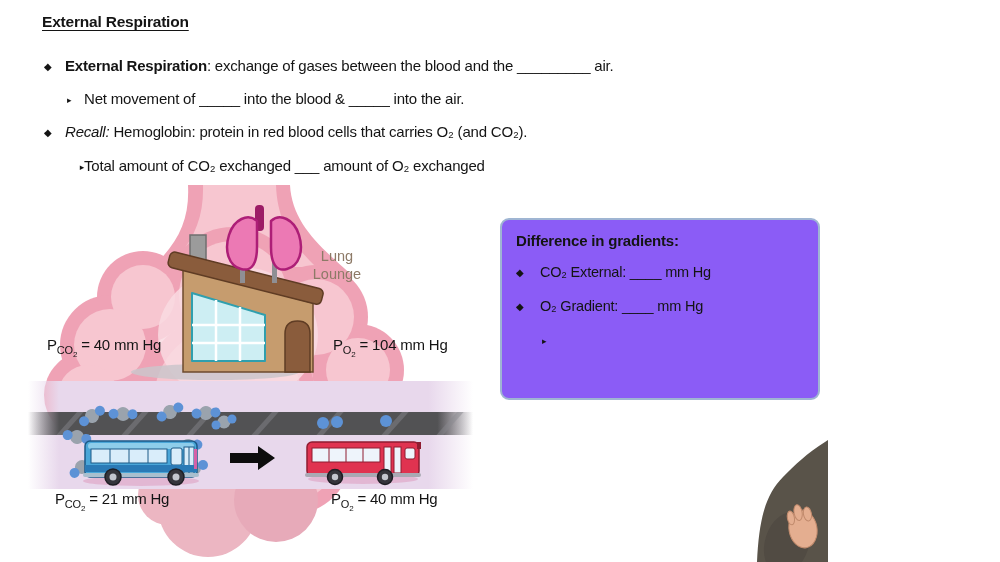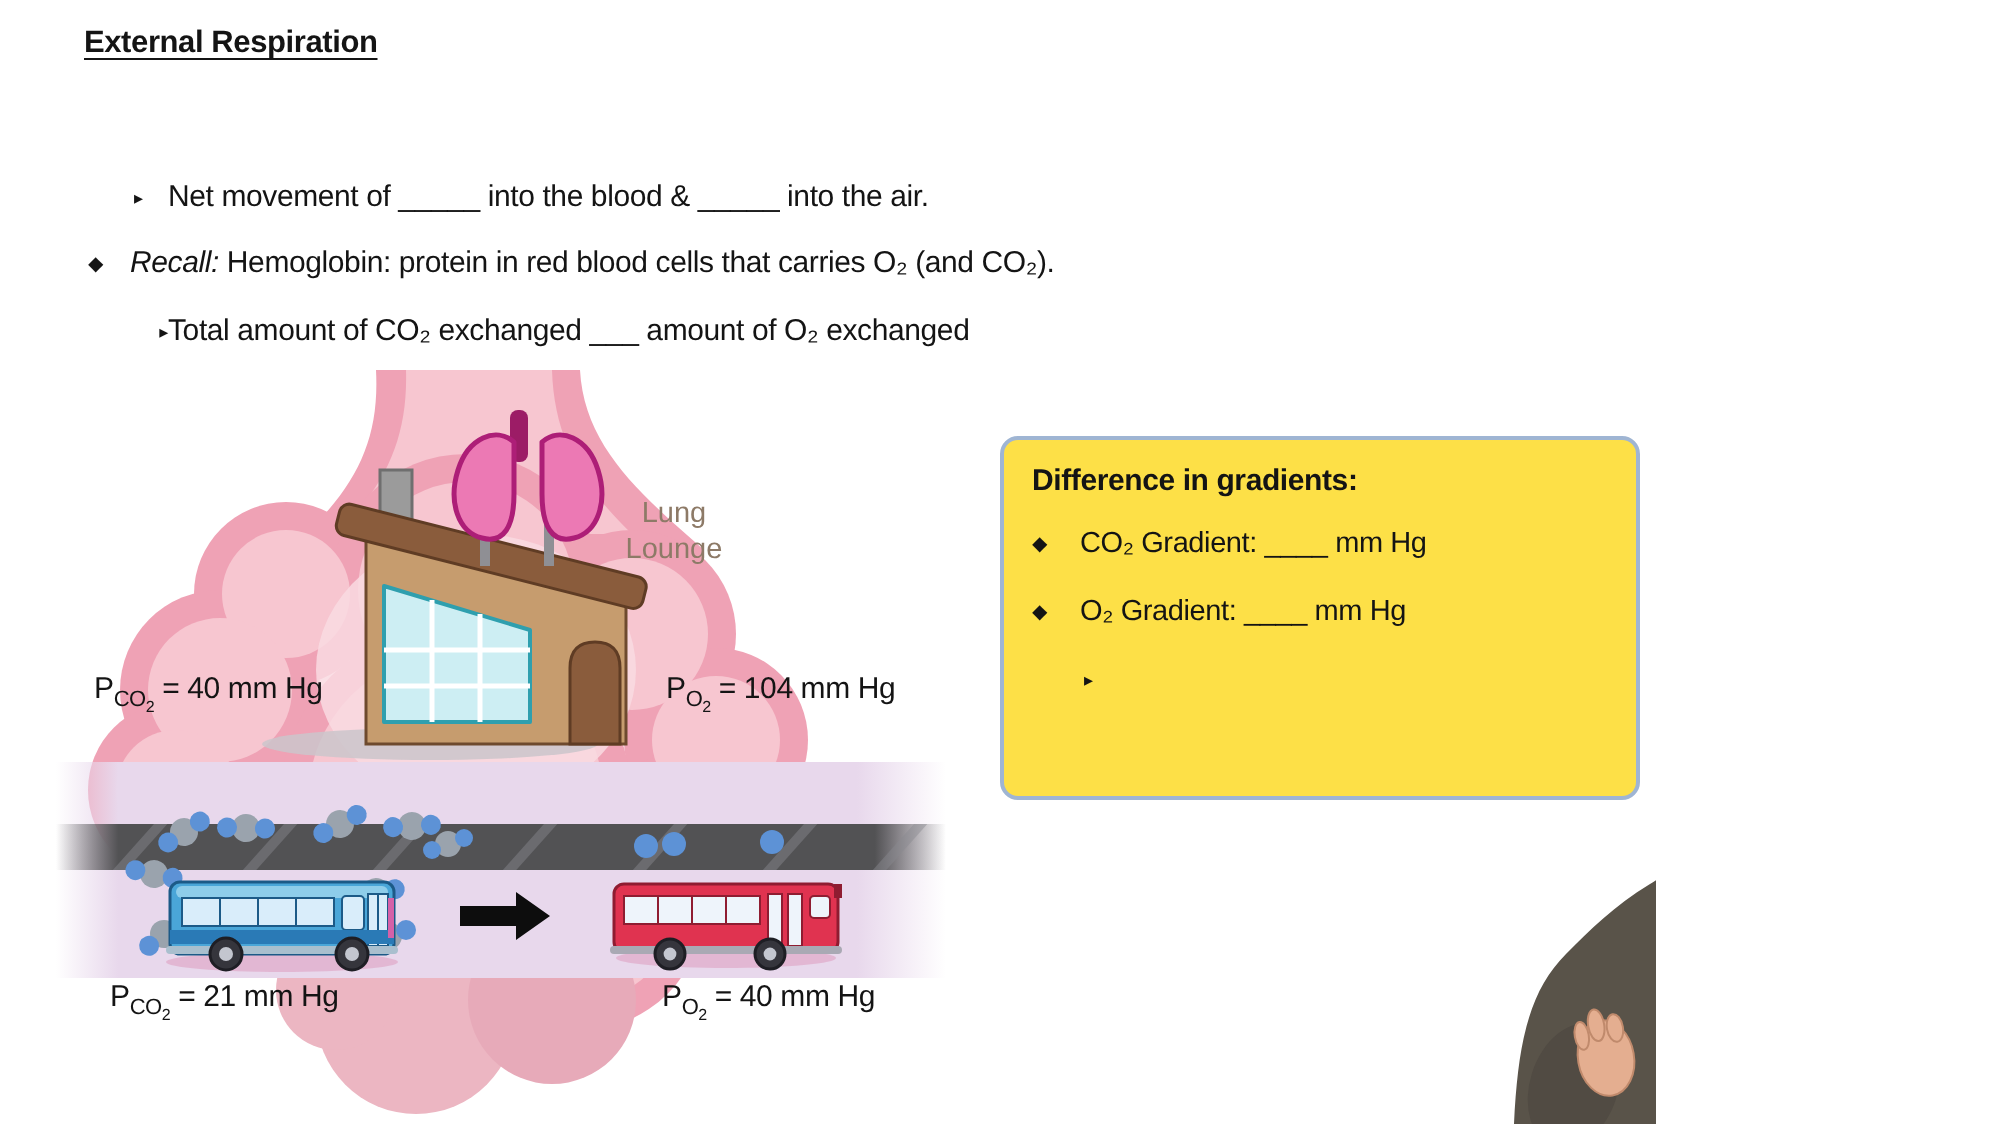--- a/index.html
+++ b/index.html
@@ -15,21 +15,21 @@
   .line{position:absolute;white-space:nowrap;font-size:15px;letter-spacing:-0.2px;line-height:20px;}
   .glyph{display:inline-block;width:21px;font-size:10px;vertical-align:1px;}
   .glyph.tri{width:17px;font-size:9px;vertical-align:1px;}
   .b1{left:44px;top:56px;}
   .s1{left:67px;top:89px;}
   .b2{left:44px;top:122px;}
   .s2{left:67px;top:156px;text-align:right;}
   
   .gbox{
     position:absolute;left:500px;top:218px;width:320px;height:182px;box-sizing:border-box;
-    background:#fde047;border:2px solid #9fb5d3;border-radius:9px;padding:12px 10px 10px 14px;
+    background:#8b5cf6;border:2px solid #9fb5d3;border-radius:9px;padding:12px 10px 10px 14px;
     font-size:14.5px;letter-spacing:-0.2px;
   }
   .gbox .bt{font-weight:bold;font-size:15px;margin-bottom:13px;}
   .gbox .item{white-space:nowrap;margin-bottom:13px;line-height:21px;}
   .gbox .item .glyph{width:24px;}
   .box-sub{margin-left:26px;white-space:nowrap;line-height:21px;}
   .box-sub .subtext{display:inline-block;vertical-align:top;}
   .subline{display:block;white-space:nowrap;}
   .subline.l2{margin-top:12px;}
   
@@ -41,20 +41,23 @@
   .person{position:absolute;left:745px;top:305px;}
   svg text{font-family:"Liberation Sans", sans-serif;}
 </style>
 </head>
 <body>
 
 <div class="stage">
 
   <div class="title">External Respiration</div>
 
+  <div class="line b1">
+    <span class="glyph">◆</span><b>External Respiration</b><span>: exchange of gases between the blood and the _________ air.</span>
+  </div>
   <div class="line s1">
     <span class="glyph tri">▸</span><span>Net movement of _____ into the blood &amp; _____ into the air.</span>
   </div>
   <div class="line b2">
     <span class="glyph">◆</span><i>Recall:</i><span> Hemoglobin: protein in red blood cells that carries O₂ (and CO₂).</span>
   </div>
   <div class="line s2">
     <span class="glyph tri">▸</span><span>Total amount of CO₂ exchanged ___ amount of O₂ exchanged</span>
   </div>
 
@@ -263,21 +266,21 @@
   <div class="plabel" style="left:55px;top:490px;">
     <span>P</span><sub><span>CO</span><sub>2</sub></sub><span> = 21 mm Hg</span>
   </div>
   <div class="plabel" style="left:331px;top:490px;">
     <span>P</span><sub><span>O</span><sub>2</sub></sub><span> = 40 mm Hg</span>
   </div>
 
   <div class="gbox">
     <div class="bt">Difference in gradients:</div>
     <div class="item">
-      <span class="glyph">◆</span><span>CO₂ Gradient: ____ mm Hg</span>
+      <span class="glyph">◆</span><span>CO₂ External: ____ mm Hg</span>
     </div>
     <div class="item">
       <span class="glyph">◆</span><span>O₂ Gradient: ____ mm Hg</span>
     </div>
     <div class="box-sub">
       <span class="glyph tri">▸</span>
     </div>
   </div>
 
   <svg class="person" width="255" height="257" viewBox="0 0 255 257">

